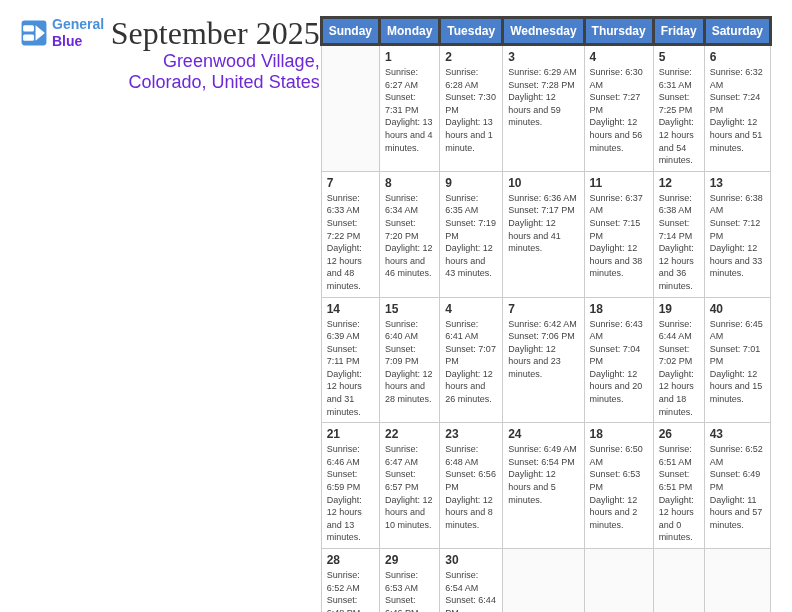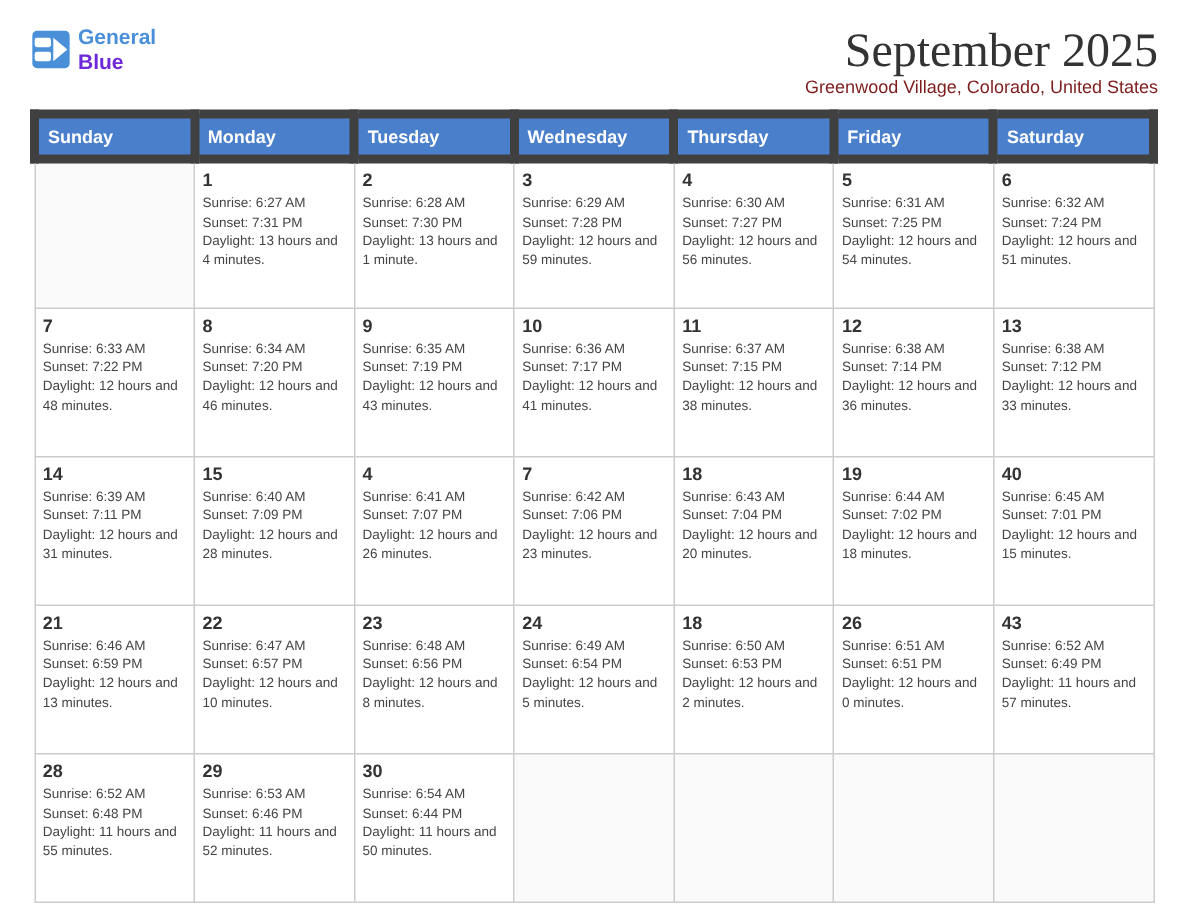--- a/index.html
+++ b/index.html
@@ -8,21 +8,21 @@
       height: 612px;
       font-family: Arial, sans-serif;
       background: #fff;
       overflow: hidden;
     }
     .page {
       width: 792px;
       height: 612px;
       padding: 16px 20px 10px 20px;
       display: flex;
-      flex-direction: column;
+      flex-direction: row;
     }
     .header {
       display: flex;
       align-items: flex-start;
       justify-content: space-between;
       margin-bottom: 8px;
     }
     .logo {
       display: flex;
       align-items: center;
@@ -45,35 +45,35 @@
       text-align: right;
     }
     .main-title {
       font-size: 32px;
       font-weight: normal;
       color: #333;
       line-height: 1.1;
       font-family: Liberation Serif, serif;
     }
     .subtitle {
-      font-size: 12px;
-      color: #7f1d1d;
+      font-size: 18px;
+      color: #6d28d9;
     }
     .calendar {
       width: 100%;
       border-collapse: collapse;
       flex: 1;
     }
     .calendar th {
       background-color: #4a7fcb;
       color: #fff;
       font-size: 12px;
       font-weight: bold;
       padding: 5px 6px;
-      border: 6px solid #404040;
+      border: 3px solid #404040;
       text-align: left;
     }
     .calendar td {
       border: 1px solid #ccc;
       vertical-align: top;
       padding: 4px 5px;
       font-size: 9.5px;
       color: #333;
       width: calc(100% / 7);
       height: 80px;

